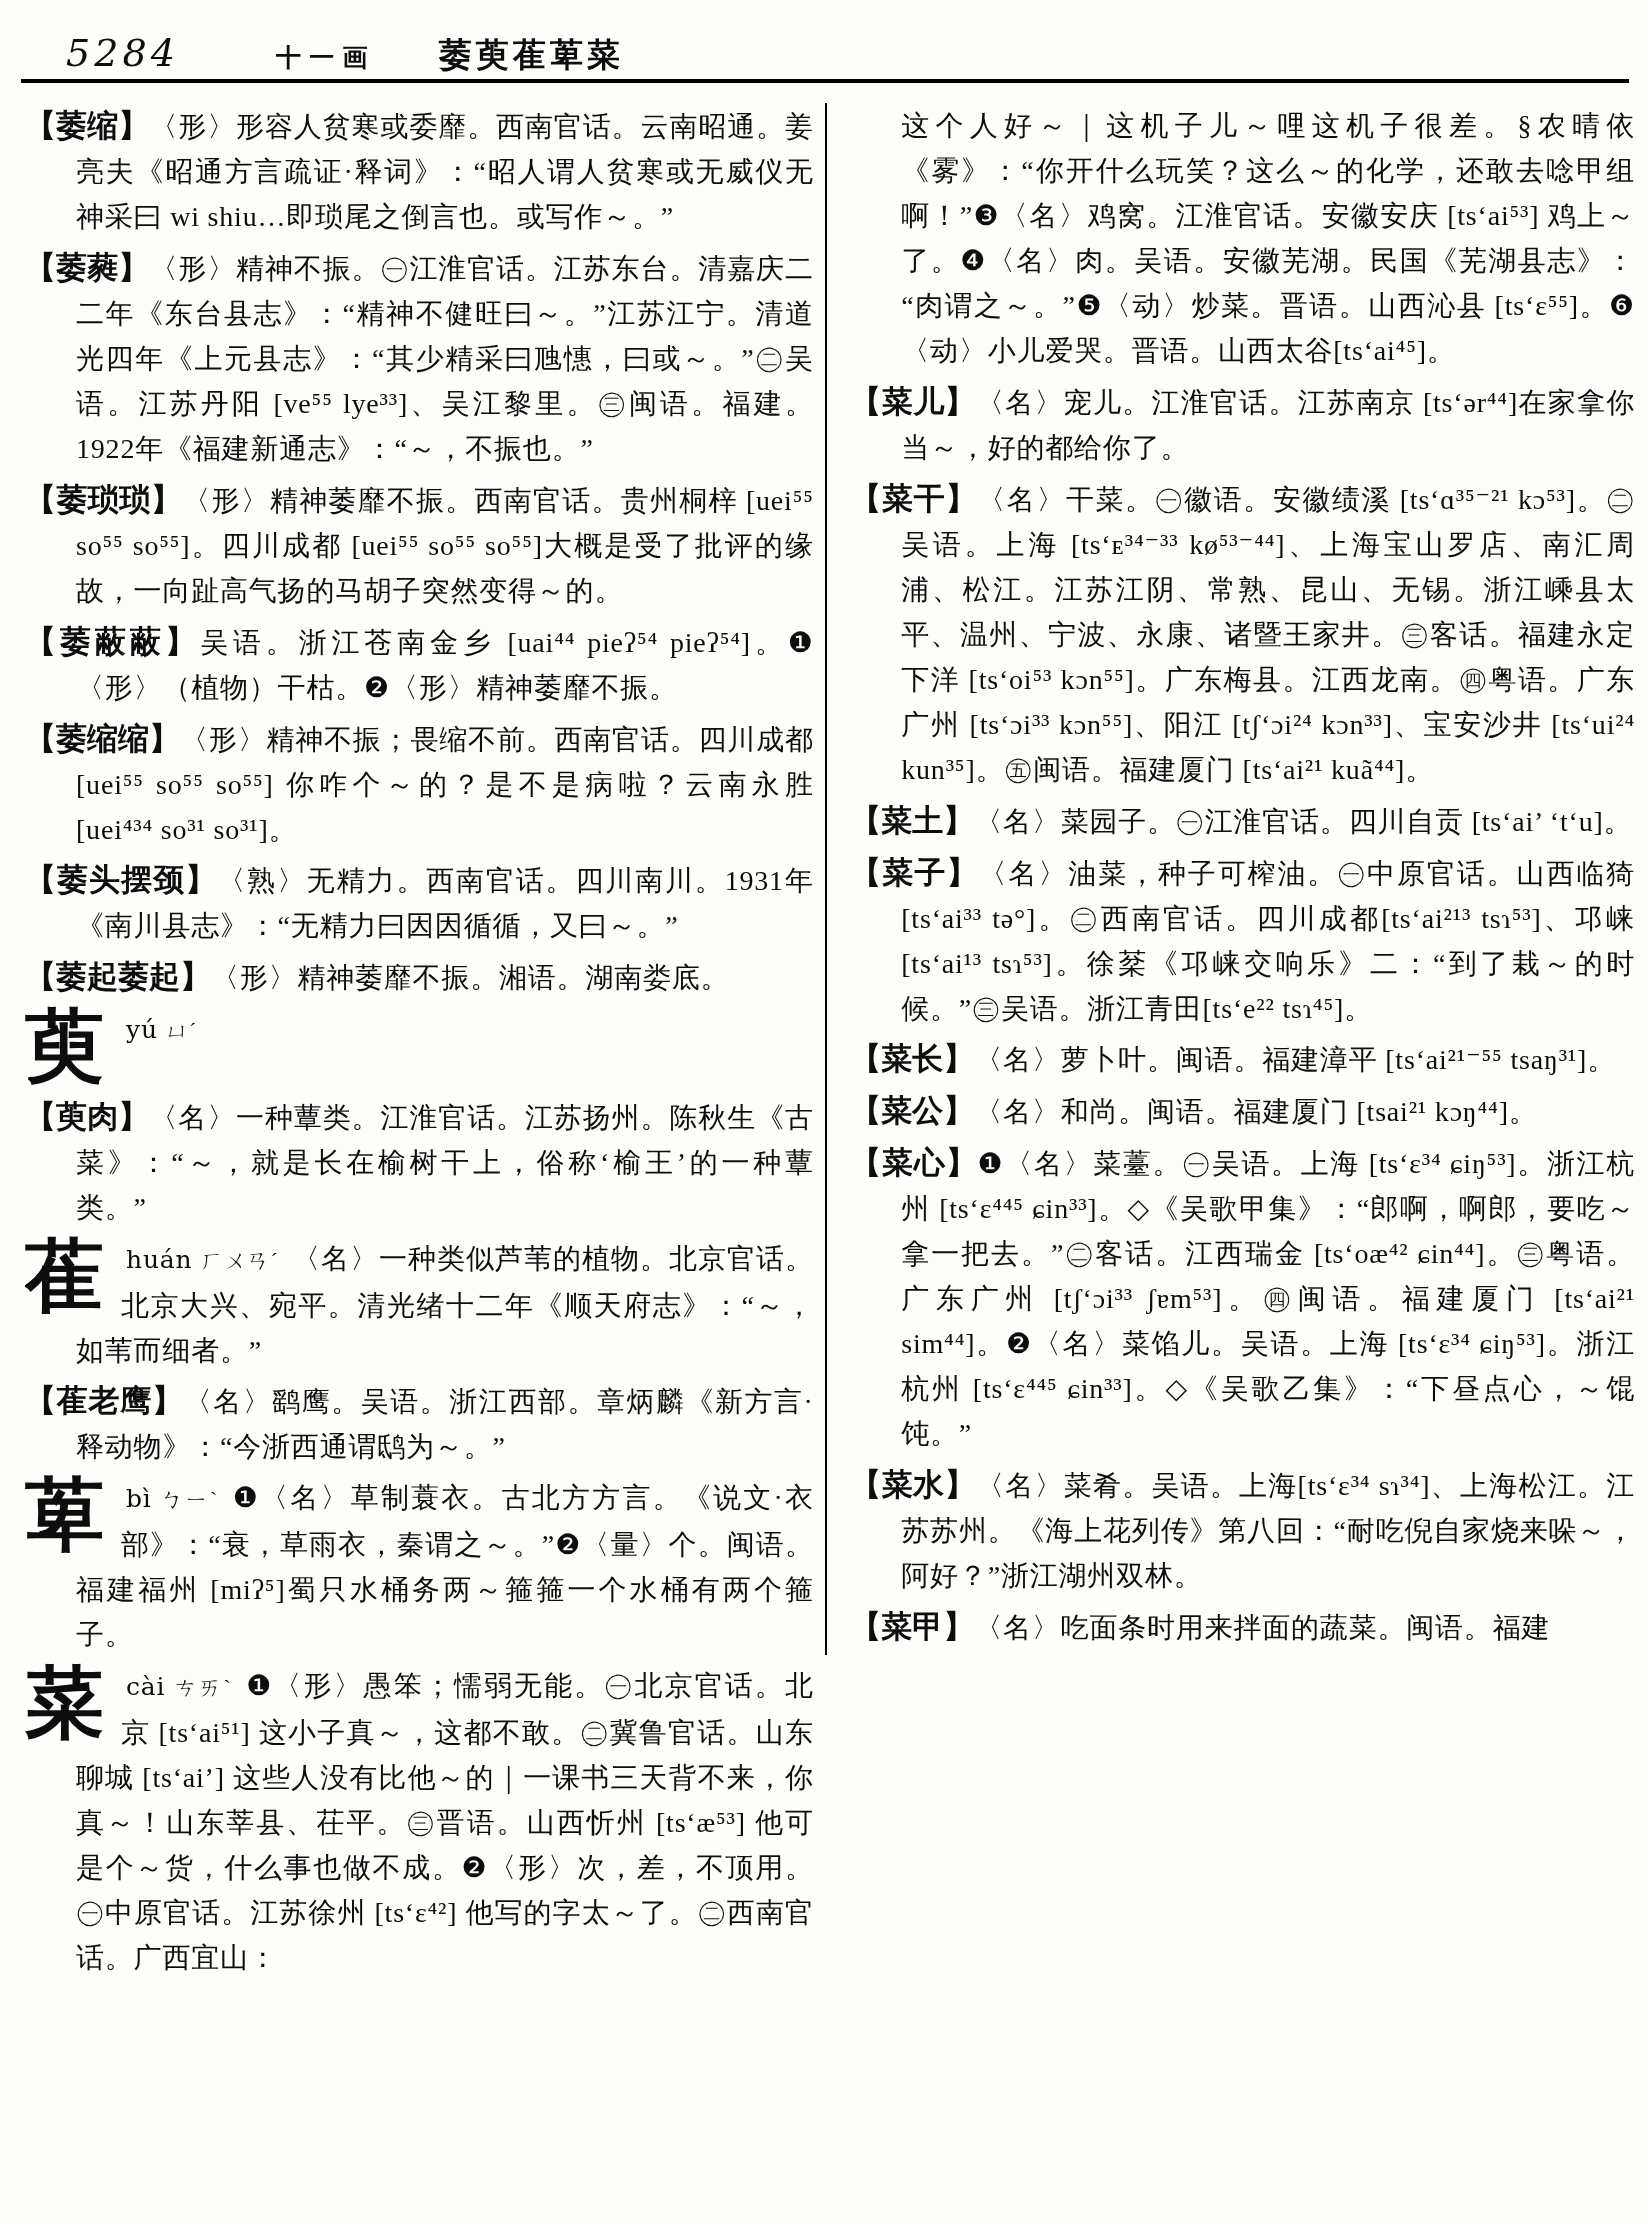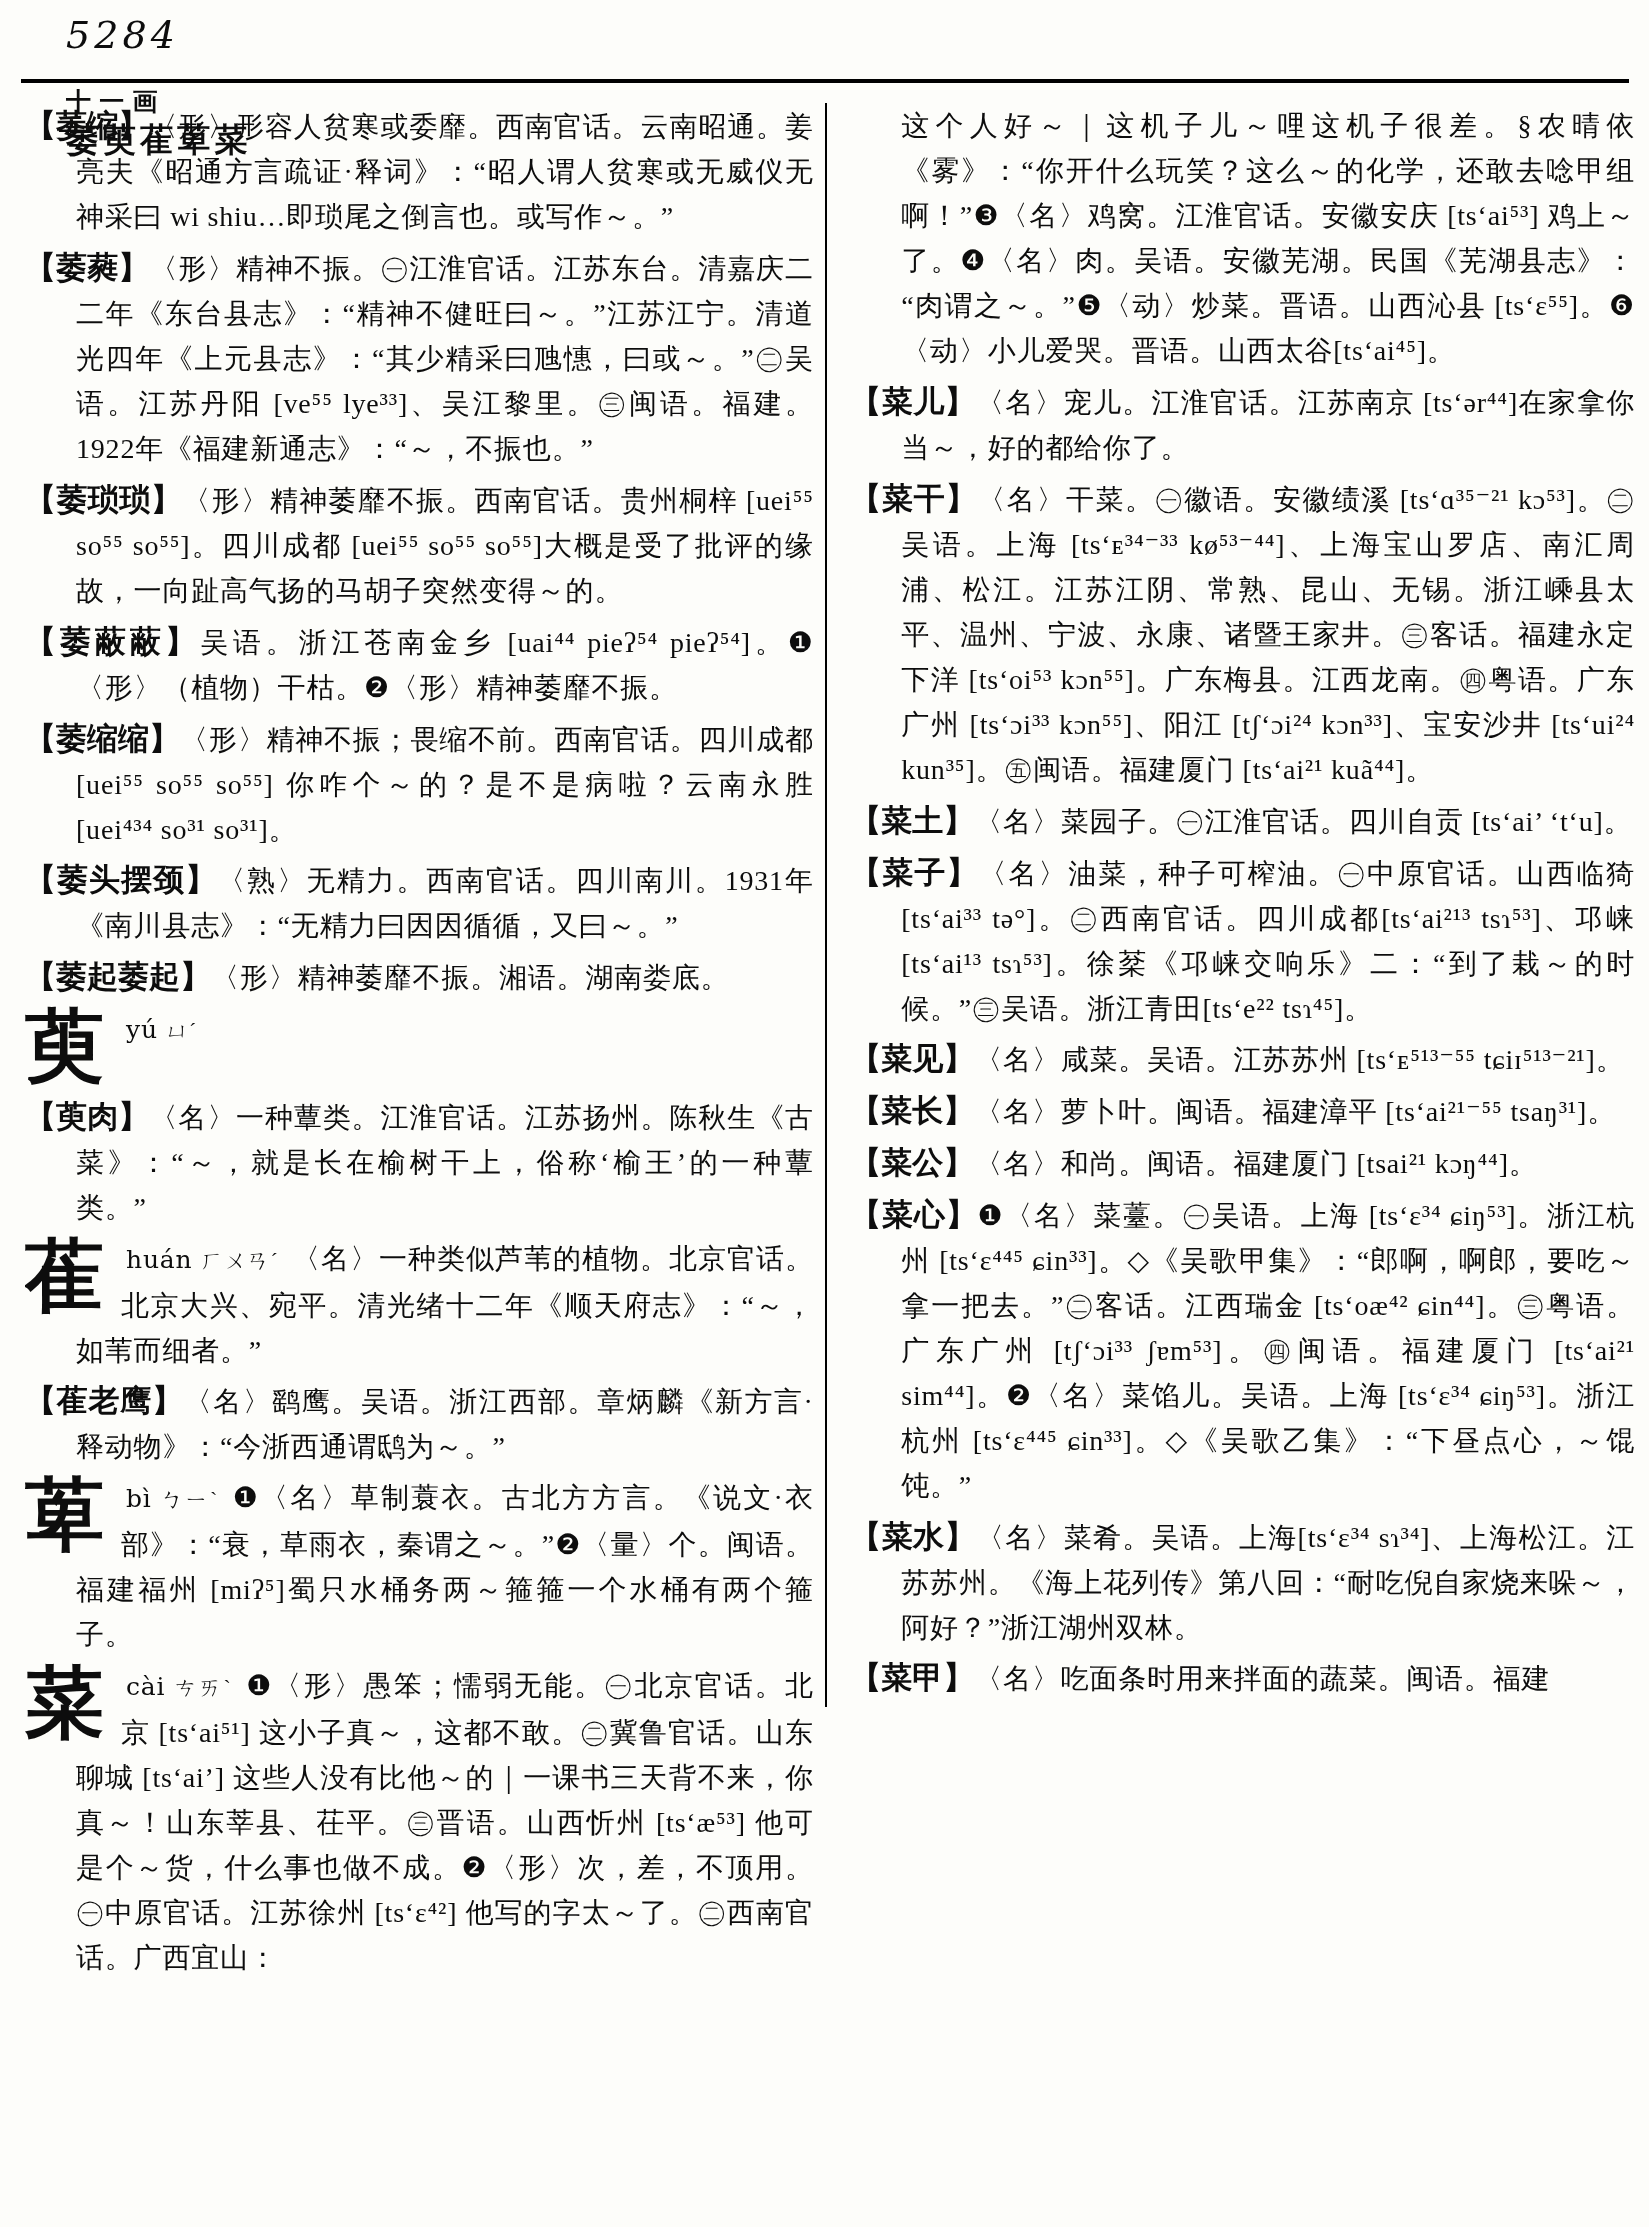--- a/index.html
+++ b/index.html
@@ -11,21 +11,20 @@
     background:#fdfdfa;
     color:#0d0d0d;
     font-family:"Liberation Serif","DejaVu Serif",serif;
     overflow:hidden;
   }
   
   .header{
     display:flex;align-items:baseline;
     padding:13.2px 0 0 66px;
     height:53px;
-    flex-direction:column;
   }
   .pageno{
     font-size:38px;font-style:italic;letter-spacing:4.1px;
     font-family:"DejaVu Serif",serif;
     margin-right:97px;
   }
   .stroke{font-size:25px;font-weight:bold;letter-spacing:8.2px;margin-right:63px;margin-top:28px;}
   .hdrchars{font-size:33px;font-weight:bold;letter-spacing:4.1px;}
   .rule{height:4.1px;background:#000;margin:13.2px 21.4px 0 21.4px;}
   
@@ -99,21 +98,20 @@
         <div class="entry"><span class="hw">【萑老鹰】</span><span class="body">〈名〉鹞鹰。吴语。浙江西部。章炳麟《新方言·释动物》：“今浙西通谓鸱为～。”</span></div>
         <div class="entry char-entry"><span class="bigchar">萆</span><span class="pinyin">bì</span><span class="zhuyin">ㄅㄧˋ</span><span class="body">❶〈名〉草制蓑衣。古北方方言。《说文·衣部》：“衰，草雨衣，秦谓之～。”❷〈量〉个。闽语。福建福州 [miʔ⁵]蜀只水桶务两～箍箍一个水桶有两个箍子。</span></div>
         <div class="entry char-entry"><span class="bigchar">菜</span><span class="pinyin">cài</span><span class="zhuyin">ㄘㄞˋ</span><span class="body">❶〈形〉愚笨；懦弱无能。㊀北京官话。北京 [ts‘ai⁵¹] 这小子真～，这都不敢。㊁冀鲁官话。山东聊城 [ts‘ai’] 这些人没有比他～的｜一课书三天背不来，你真～！山东莘县、茌平。㊂晋语。山西忻州 [ts‘æ⁵³] 他可是个～货，什么事也做不成。❷〈形〉次，差，不顶用。㊀中原官话。江苏徐州 [ts‘ɛ⁴²] 他写的字太～了。㊁西南官话。广西宜山：</span></div>
       </div>
     <div class="col col-right" id="col-right">
         <div class="entry cont"><span class="body">这个人好～｜这机子儿～哩这机子很差。§农晴依《雾》：“你开什么玩笑？这么～的化学，还敢去唸甲组啊！”❸〈名〉鸡窝。江淮官话。安徽安庆 [ts‘ai⁵³] 鸡上～了。❹〈名〉肉。吴语。安徽芜湖。民国《芜湖县志》：“肉谓之～。”❺〈动〉炒菜。晋语。山西沁县 [ts‘ɛ⁵⁵]。❻〈动〉小儿爱哭。晋语。山西太谷[ts‘ai⁴⁵]。</span></div>
         <div class="entry"><span class="hw">【菜儿】</span><span class="body">〈名〉宠儿。江淮官话。江苏南京 [ts‘ər⁴⁴]在家拿你当～，好的都给你了。</span></div>
         <div class="entry"><span class="hw">【菜干】</span><span class="body">〈名〉干菜。㊀徽语。安徽绩溪 [ts‘ɑ³⁵⁻²¹ kɔ⁵³]。㊁吴语。上海 [ts‘ᴇ³⁴⁻³³ kø⁵³⁻⁴⁴]、上海宝山罗店、南汇周浦、松江。江苏江阴、常熟、昆山、无锡。浙江嵊县太平、温州、宁波、永康、诸暨王家井。㊂客话。福建永定下洋 [ts‘oi⁵³ kɔn⁵⁵]。广东梅县。江西龙南。㊃粤语。广东广州 [ts‘ɔi³³ kɔn⁵⁵]、阳江 [tʃ‘ɔi²⁴ kɔn³³]、宝安沙井 [ts‘ui²⁴ kun³⁵]。㊄闽语。福建厦门 [ts‘ai²¹ kuã⁴⁴]。</span></div>
         <div class="entry"><span class="hw">【菜土】</span><span class="body">〈名〉菜园子。㊀江淮官话。四川自贡 [ts‘ai’ ‘t‘u]。</span></div>
         <div class="entry"><span class="hw">【菜子】</span><span class="body">〈名〉油菜，种子可榨油。㊀中原官话。山西临猗 [ts‘ai³³ tə°]。㊁西南官话。四川成都[ts‘ai²¹³ tsɿ⁵³]、邛崃 [ts‘ai¹³ tsɿ⁵³]。徐棻《邛崃交响乐》二：“到了栽～的时候。”㊂吴语。浙江青田[ts‘e²² tsɿ⁴⁵]。</span></div>
-        <div class="entry"><span class="hw">【菜见】</span><span class="body">〈名〉咸菜。吴语。江苏苏州 [ts‘ᴇ⁵¹³⁻⁵⁵ tɕiɪ⁵¹³⁻²¹]。</span></div>
         <div class="entry"><span class="hw">【菜长】</span><span class="body">〈名〉萝卜叶。闽语。福建漳平 [ts‘ai²¹⁻⁵⁵ tsaŋ³¹]。</span></div>
         <div class="entry"><span class="hw">【菜公】</span><span class="body">〈名〉和尚。闽语。福建厦门 [tsai²¹ kɔŋ⁴⁴]。</span></div>
         <div class="entry"><span class="hw">【菜心】</span><span class="body">❶〈名〉菜薹。㊀吴语。上海 [ts‘ɛ³⁴ ɕiŋ⁵³]。浙江杭州 [ts‘ɛ⁴⁴⁵ ɕin³³]。◇《吴歌甲集》：“郎啊，啊郎，要吃～拿一把去。”㊁客话。江西瑞金 [ts‘oæ⁴² ɕin⁴⁴]。㊂粤语。广东广州 [tʃ‘ɔi³³ ʃɐm⁵³]。㊃闽语。福建厦门 [ts‘ai²¹ sim⁴⁴]。❷〈名〉菜馅儿。吴语。上海 [ts‘ɛ³⁴ ɕiŋ⁵³]。浙江杭州 [ts‘ɛ⁴⁴⁵ ɕin³³]。◇《吴歌乙集》：“下昼点心，～馄饨。”</span></div>
         <div class="entry"><span class="hw">【菜水】</span><span class="body">〈名〉菜肴。吴语。上海[ts‘ɛ³⁴ sɿ³⁴]、上海松江。江苏苏州。《海上花列传》第八回：“耐吃倪自家烧来哚～，阿好？”浙江湖州双林。</span></div>
         <div class="entry"><span class="hw">【菜甲】</span><span class="body">〈名〉吃面条时用来拌面的蔬菜。闽语。福建</span></div>
       </div>
   </div>
 </div>
 
 

